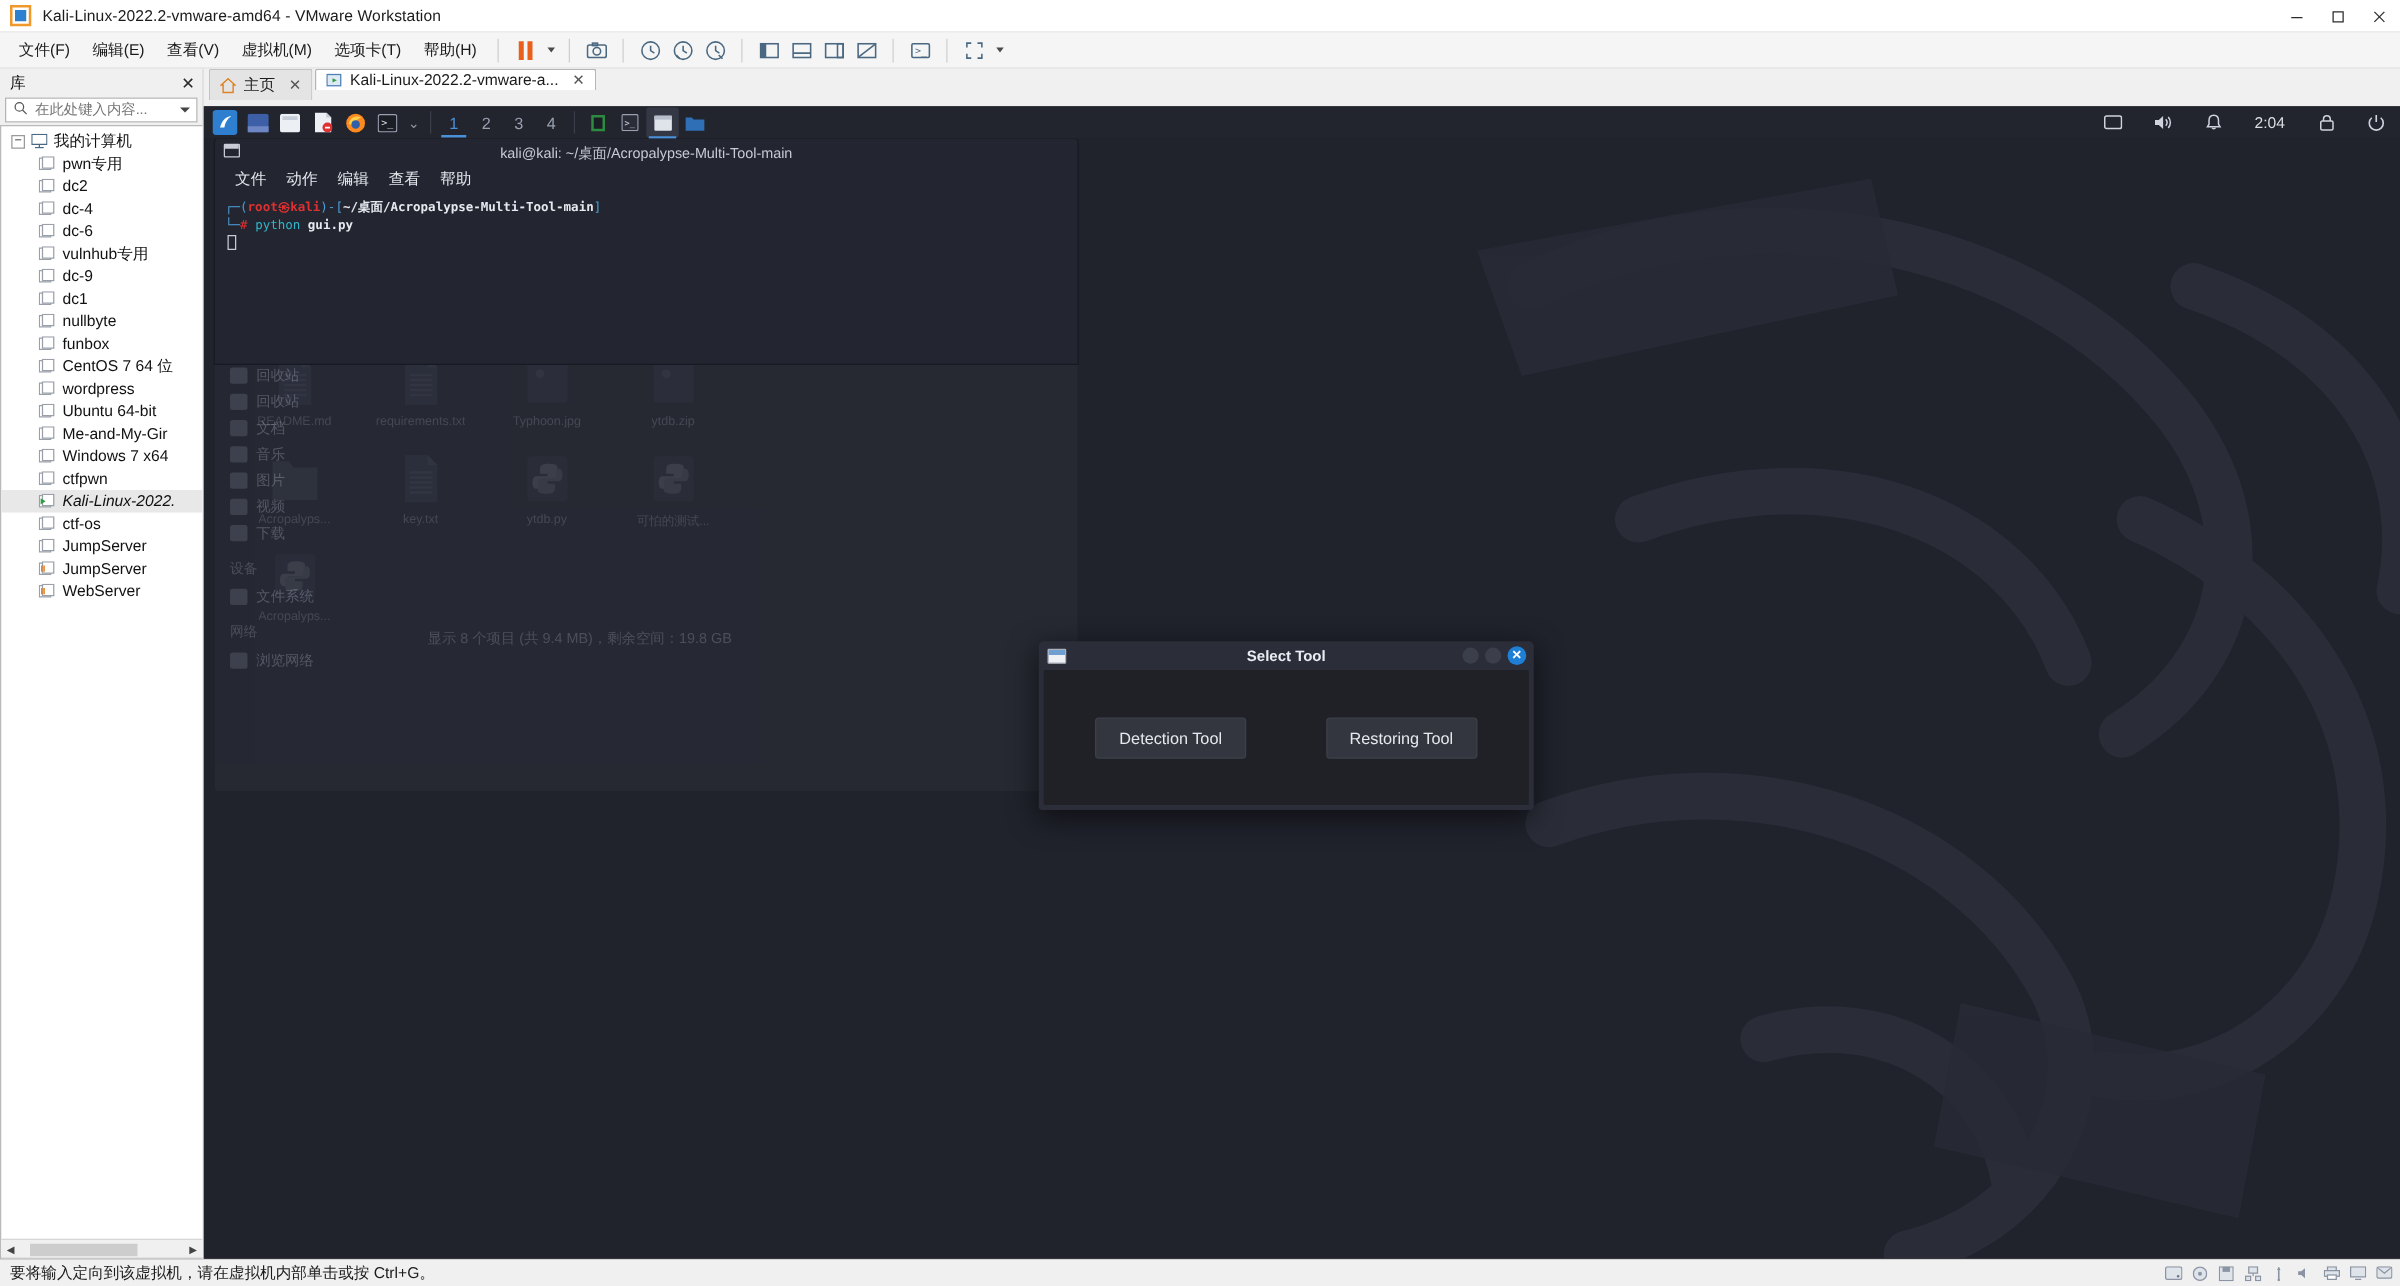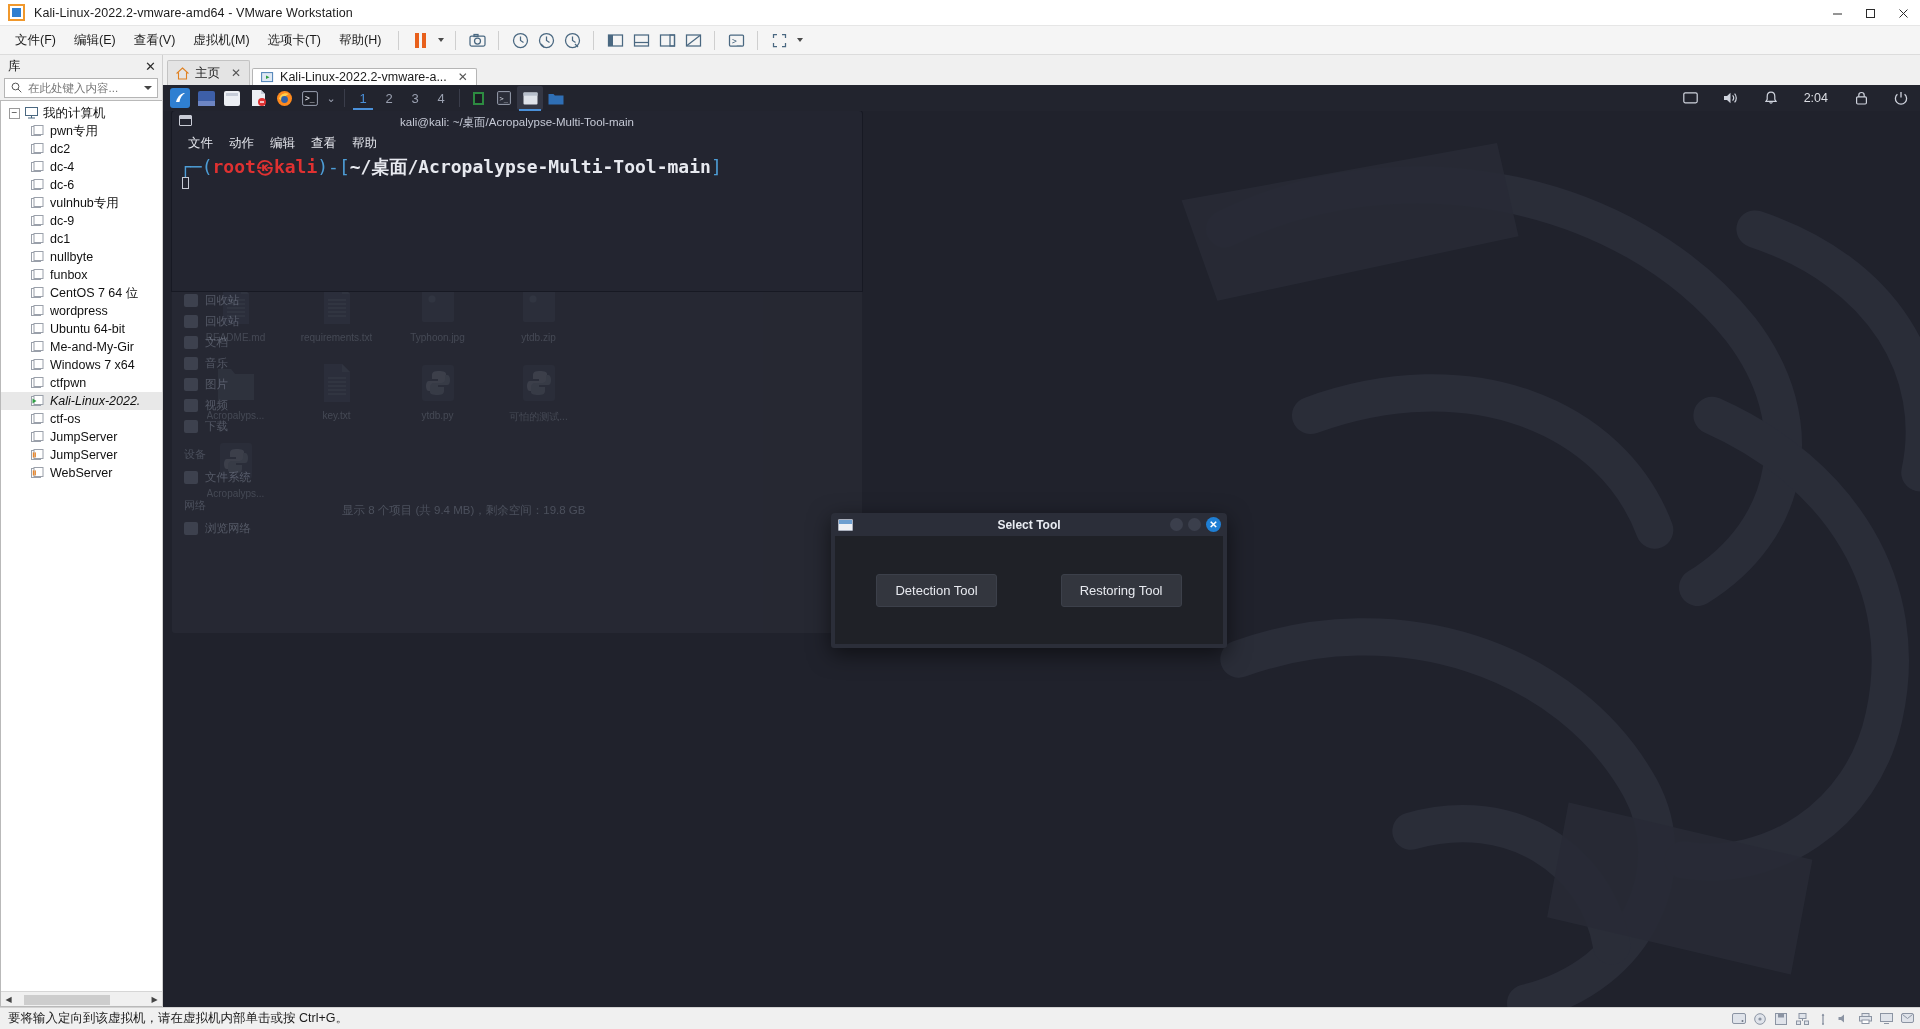--- a/index.html
+++ b/index.html
@@ -57,21 +57,21 @@
   .node .exp { width:11px; height:11px; border:1px solid #9a9a9a; margin-right:5px; display:flex; align-items:center; justify-content:center; font-size:10px; line-height:8px; color:#333; background:#fff; flex:none;}
   .node .pcico { margin-right:5px; flex:none; display:flex; }
   .node .vmico { margin-right:6px; flex:none; display:flex; }
   .tree-hscroll { position:absolute; left:0; right:0; bottom:0; height:15px; background:#f0f0f0; border-top:1px solid #d6d6d6; display:flex; align-items:center; }
   .hs-arrow { width:15px; height:15px; display:flex; align-items:center; justify-content:center; font-size:8px; color:#444; }
   .hs-track { flex:1; height:13px; position:relative; background:#f0f0f0; }
   .hs-thumb { position:absolute; left:8px; top:2px; width:86px; height:10px; background:#cdcdcd; }
 
   
   .right { flex:1; display:flex; flex-direction:column; min-width:0; background:#f0f0f0; }
-  .tabstrip { height:30px; display:flex; align-items:flex-end; background:#f0f0f0; padding-left:4px; flex:none; }
+  .tabstrip { height:30px; display:flex; background:#f0f0f0; padding-left:4px; flex:none; }
   .tab { height:25px; display:flex; align-items:center; gap:6px; padding:0 8px 0 8px; font-size:12.5px; color:#1b1b1b;
          background:#e4e4e4; border:1px solid #c3c3c3; border-bottom:none; margin-right:2px; border-radius:2px 2px 0 0; }
   .tab.active { background:#ffffff; border-color:#b5b5b5; height:17px; }
   .tab .x { font-size:12px; color:#555; margin-left:5px; }
   .tab .ico { display:flex; flex:none; }
 
   .vmscreen { flex:1; position:relative; overflow:hidden; background:#1d1f27; }
 
   
   .kali-panel { height:26px; background:#22242e; display:flex; align-items:center; padding:0 6px 0 4px; position:relative; flex:none; }
@@ -108,21 +108,21 @@
   .thunar .side .it i { width:14px; height:13px; background:#565b6b; border-radius:2px; display:block; flex:none; }
   .thunar .hint { position:absolute; left:170px; top:390px; font-size:11.5px; color:#6f7584; }
 
   
   .term { position:absolute; left:9px; top:0px; width:690px; height:180px; background:#232530; border-radius:3px 3px 0 0; box-shadow:0 0 0 1px #171923; }
   .term .tbar { height:22px; display:flex; align-items:center; justify-content:center; position:relative; }
   .term .tbar .ttl { font-size:11.5px; color:#c6cad6; }
   .term .tbar .wico { position:absolute; left:7px; top:4px; width:13px; height:11px; border:1.4px solid #c9ccd6; border-radius:1px; }
   .term .tbar .wico:after { content:""; position:absolute; left:0; right:0; top:0; height:3px; background:#c9ccd6; }
   .term .tmenu { display:flex; gap:16px; padding:2px 16px 4px 16px; font-size:12.5px; color:#e4e6ec; }
-  .term .tbody { padding:4px 8px 0 8px; font-family:"DejaVu Sans Mono","Liberation Mono",monospace; font-size:18px; line-height:14px; }
+  .term .tbody { padding:4px 8px 0 8px; font-family:"DejaVu Sans Mono","Liberation Mono",monospace; font-size:10px; line-height:14px; }
   .term .l1 { color:#4d9dd6; white-space:nowrap; }
   .term .l1 .red { color:#e03131; font-weight:bold; }
   .term .l1 .bl { color:#4d9dd6; }
   .term .l1 .wh { color:#e7e9ef; font-weight:bold; }
   .term .l2 { white-space:nowrap; }
   .term .l2 .hash { color:#e03131; }
   .term .l2 .cmd { color:#e7e9ef; font-weight:bold; }
   .term .l2 .py { color:#2fb7c9; }
   .term .cursor { display:inline-block; width:7px; height:12px; border:1px solid #c7cad4; vertical-align:-2px; margin-left:2px;}
 
@@ -933,20 +933,21 @@
             </div>
             <div class="tmenu">
               <span>文件</span>
               <span>动作</span>
               <span>编辑</span>
               <span>查看</span>
               <span>帮助</span>
             </div>
             <div class="tbody">
               <div class="l1">┌─<span class="bl">(</span><span class="red">root</span><span class="red">㉿</span><span class="red">kali</span><span class="bl">)-[</span><span class="wh">~/桌面/Acropalypse-Multi-Tool-main</span><span class="bl">]</span></div>
+              <div class="l1 l2">└─<span class="hash">#</span> <span class="py">python</span> <span class="cmd">gui.py</span></div>
               <div><span class="cursor"></span></div>
             </div>
           </div>
 
           <div class="dlg">
             <div class="dtitle">
               <span class="dico"></span>
               <span class="ttxt">Select Tool</span>
               <span class="wbtns">
                 <span class="c"></span>

